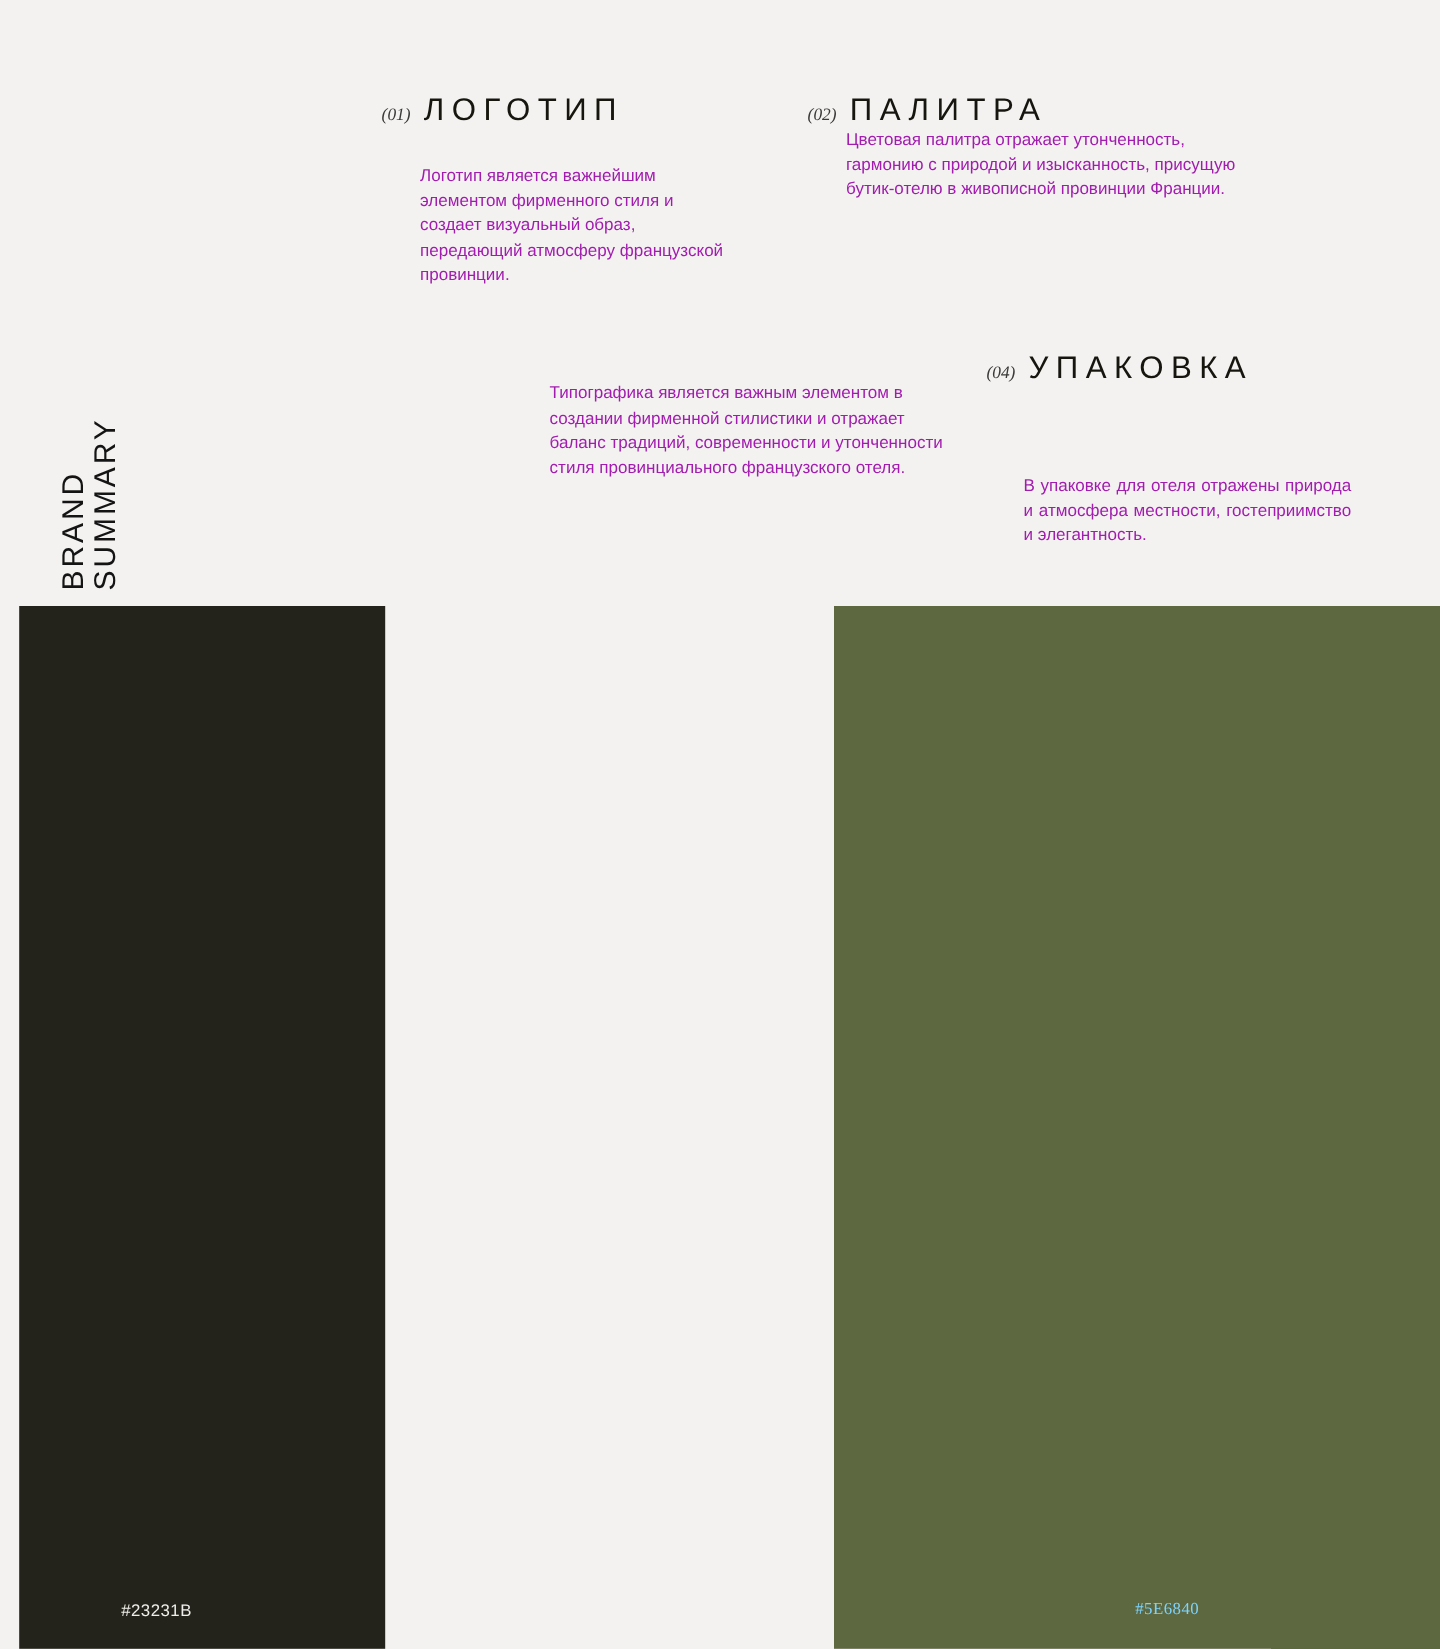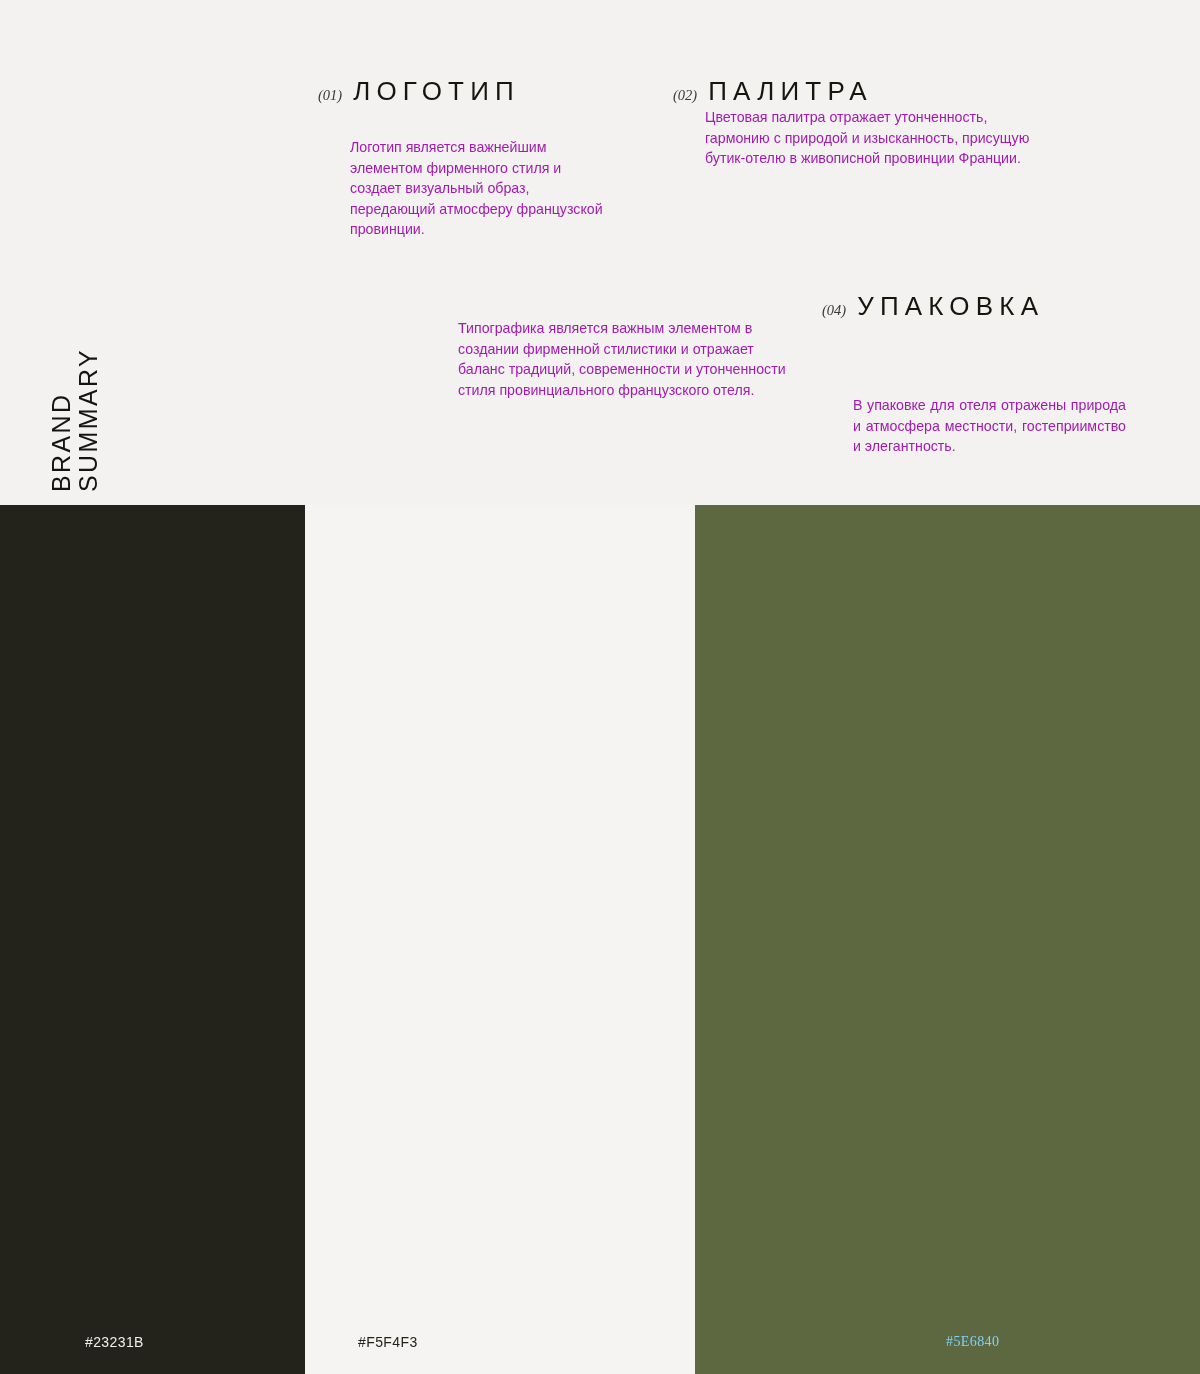--- a/index.html
+++ b/index.html
@@ -111,21 +111,21 @@
     top: 0;
     height: 869px;
   }
   .swatch-label {
     position: absolute;
     bottom: 24px;
     font-size: 14px;
     letter-spacing: 0.4px;
     font-weight: 400;
   }
-  #swatch-dark  { left: 0px;   width: 305px; background: #23231B; }
+  #swatch-dark  { left: 16px;   width: 305px; background: #23231B; }
   #swatch-dark .swatch-label  { left: 85px;  color: #EFEEEA; }
   #swatch-light { left: 305px; width: 390px; background: #F5F4F3; }
   #swatch-light .swatch-label { left: 53px;  color: #23231B; }
   #swatch-green { left: 695px; width: 505px; background: #5E6840; }
   #swatch-green .swatch-label { left: 251px; color: #7dd3fc; font-family: Liberation Serif, serif; }
 </style>
 </head>
 <body style="background: rgb(243, 242, 240);">
 
 <div class="page">
@@ -162,21 +162,18 @@
       <span class="sec-num">(04)</span>
       <span class="sec-title">УПАКОВКА</span>
     </div>
     <div class="sec-body">В упаковке для отеля отражены природа и атмосфера местности, гостеприимство и элегантность.</div>
   </div>
 
   <div class="swatches">
     <div class="swatch" id="swatch-dark" style="background: rgb(35, 35, 27);">
       <span class="swatch-label">#23231B</span>
     </div>
-    <div class="swatch" id="swatch-light" style="background: rgb(245, 244, 243);">
-      <span class="swatch-label">#F5F4F3</span>
-    </div>
     <div class="swatch" id="swatch-green" style="background: rgb(94, 104, 64);">
       <span class="swatch-label">#5E6840</span>
     </div>
   </div>
 
 </div>
 
 </body></html>

